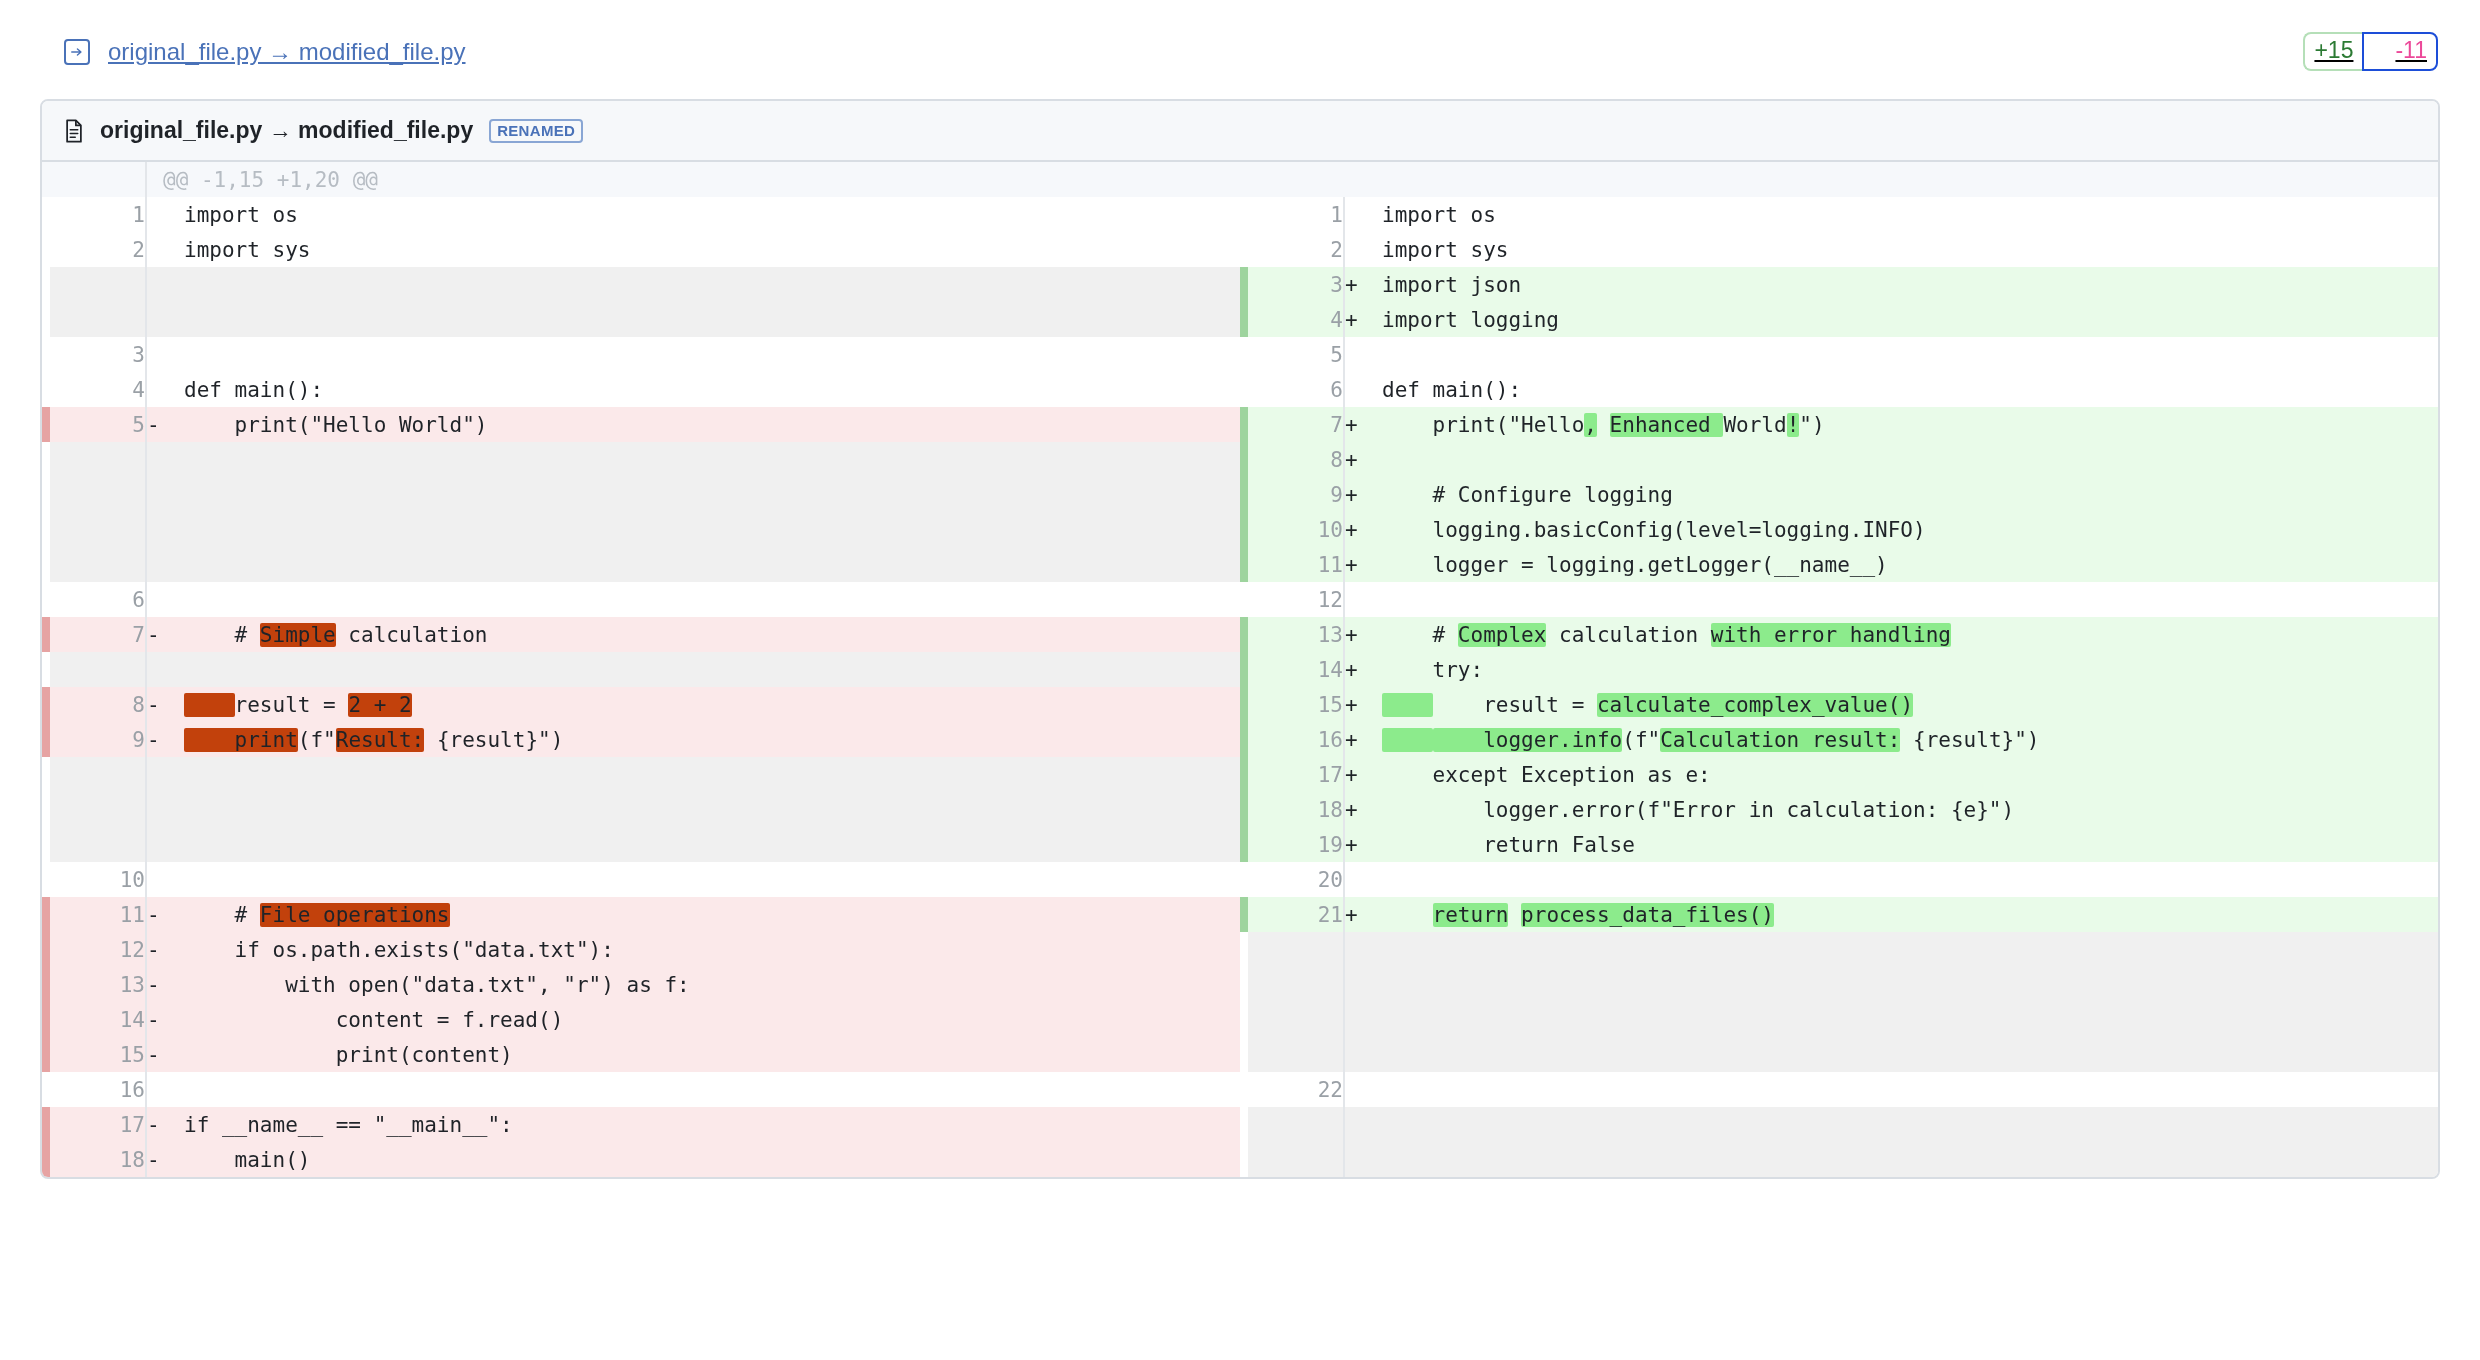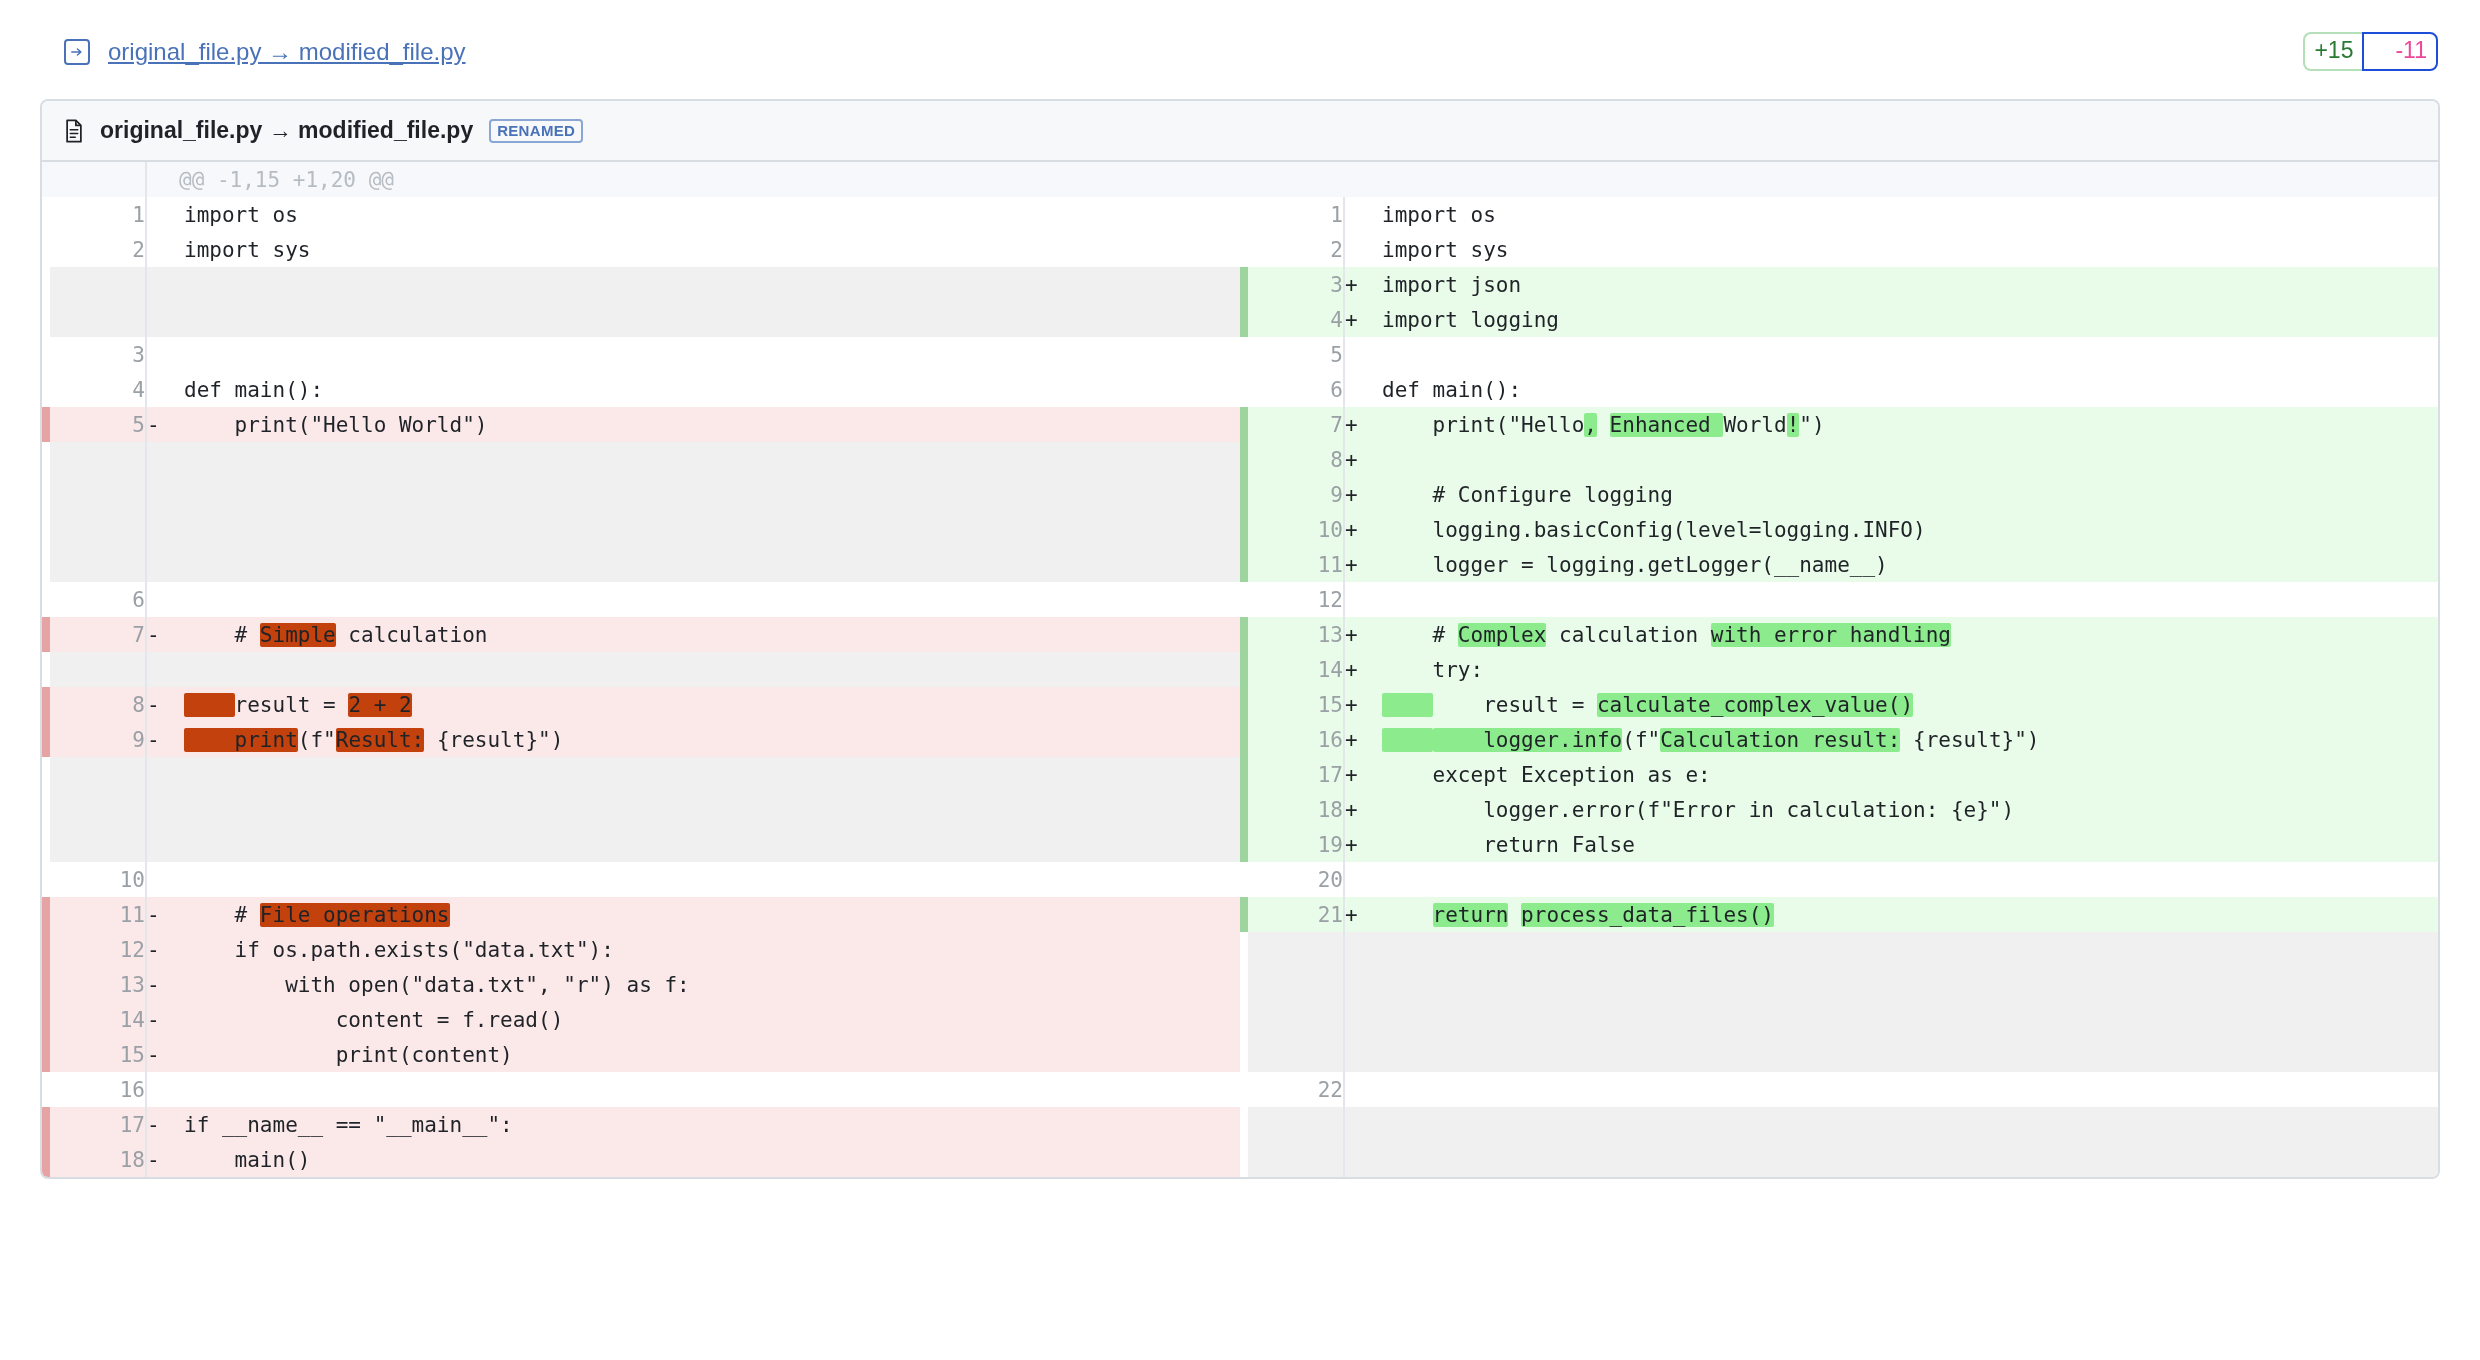--- a/index.html
+++ b/index.html
@@ -36,21 +36,21 @@
     display: flex; align-items: center; justify-content: center;
     color: #4a72b8;
     font-size: 17px; line-height: 1;
     flex: 0 0 auto;
   }
   .summary-link {
     font-size: 24px;
     color: #4a72b8;
     white-space: nowrap;
   }
-  .stat-badges { display: flex; align-items: flex-end; }
+  .stat-badges { display: flex; align-items: flex-end; text-decoration: underline; }
   .badge-add, .badge-del {
     font-size: 23px;
     padding: 5px 9px 7px 9px;
     line-height: 1;
     font-family: "Liberation Sans", sans-serif;
   }
   .badge-add {
     color: #2b7a33;
     border: 2px solid #b5dfb8;
     border-radius: 8px 0 0 8px;
@@ -155,21 +155,21 @@
   .accent-add { background: #9ed49e; }
   .accent-none { background: transparent; }
 
   
   .wd { background: #c2410c; border-radius: 2px; }
   .wa { background: #8ceb8c; border-radius: 2px; }
 
   
   .hunk td.hunktext {
     color: #b6bcc3;
-    padding-left: 32px;
+    padding-left: 16px;
     white-space: pre;
     font-size: 21px;
   }
   td.num-empty { border-right: 2px solid #e3e6ea; }
 </style>
 </head>
 <body>
 
 <div class="page">
 

